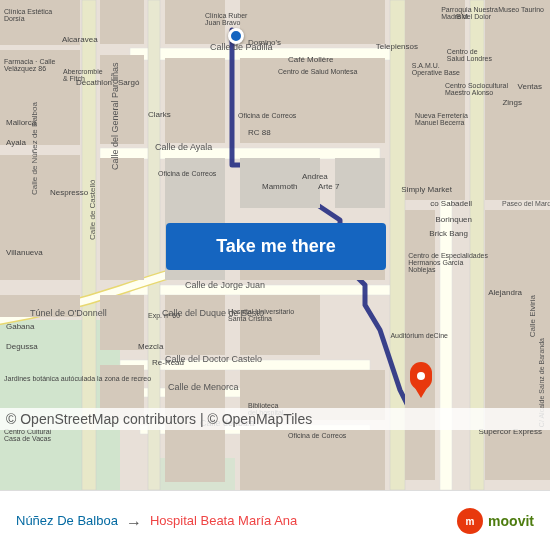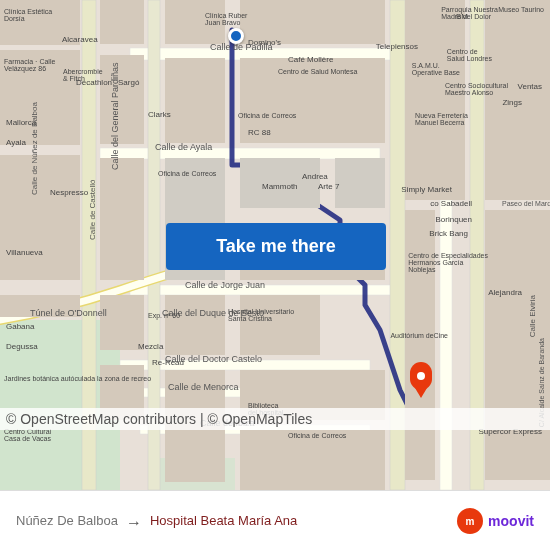--- a/index.html
+++ b/index.html
@@ -40,51 +40,51 @@
       display: flex;
       align-items: center;
       justify-content: space-between;
       padding: 0 16px;
       border-top: 1px solid #ddd;
       z-index: 100;
     }
 
     .route-from {
       font-size: 13px;
-      color: #737373;
+      color: #0369a1;
       font-weight: 500;
     }
 
     .route-arrow {
       font-size: 16px;
       color: #555;
       margin: 0 8px;
     }
 
     .route-to {
       font-size: 13px;
-      color: #7f1d1d;
+      color: #ef4444;
       font-weight: 500;
     }
 
     .moovit-logo {
       display: flex;
       align-items: center;
       gap: 4px;
     }
 
     .moovit-icon {
       width: 28px;
       height: 28px;
     }
 
     .moovit-text {
       font-size: 14px;
       font-weight: bold;
-      color: #6d28d9;
+      color: #4d7c0f;
     }
 
     
     #take-me-there-btn {
       position: absolute;
       top: 223px;
       left: 166px;
       width: 220px;
       height: 47px;
       background: #1565c0;

